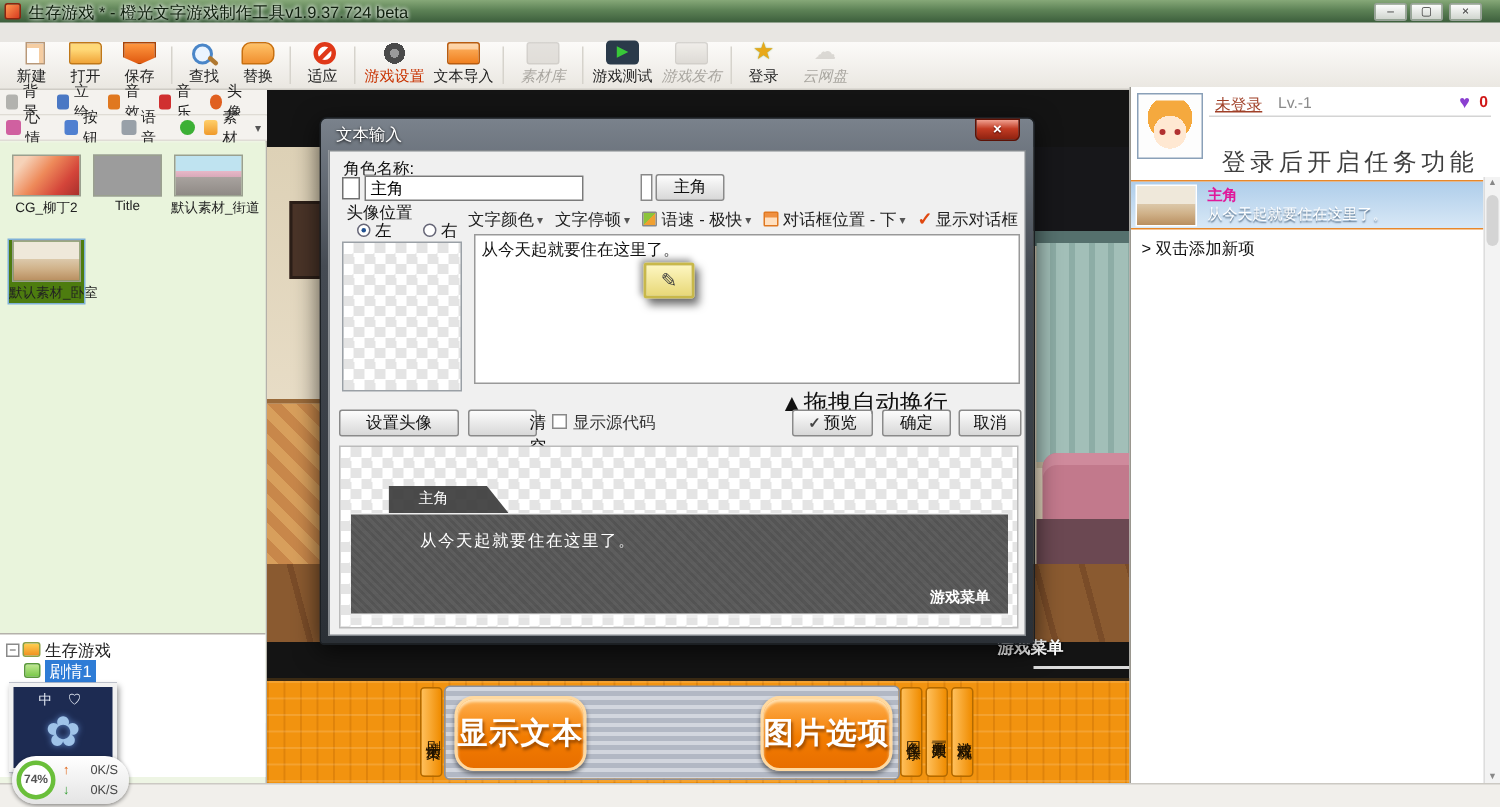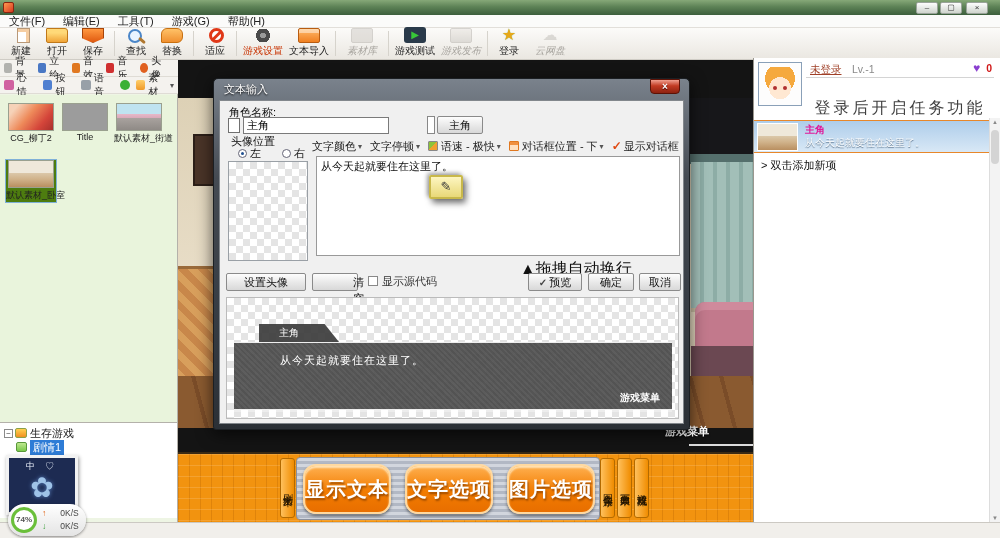--- a/index.html
+++ b/index.html
@@ -209,32 +209,26 @@
   .pvtext { position:absolute; left:46px; top:10px; color:#fff; font-size:11px; letter-spacing:1px; }
   .pvmenu { position:absolute; right:12px; bottom:4px; color:#fff; font-weight:bold; font-size:10px; }
 </style>
 </head>
 <body>
 
 <div class="app">
 
   <div class="titlebar">
     <div class="appico"></div>
+    <div class="ttext">生存游戏 * - 橙光文字游戏制作工具v1.9.37.724 beta</div>
     <div class="winbtn wb-min">–</div>
     <div class="winbtn wb-max">▢</div>
     <div class="winbtn wb-close">×</div>
   </div>
 
-  <div class="menubar">
-    <span class="menuitem">文件(F)</span>
-    <span class="menuitem">编辑(E)</span>
-    <span class="menuitem">工具(T)</span>
-    <span class="menuitem">游戏(G)</span>
-    <span class="menuitem">帮助(H)</span>
-  </div>
 
   <div class="toolbar">
     <div class="tbtn">
         <div class="ti ti-new"></div>
         <span class="tlabel">新建</span>
       </div>
     <div class="tbtn">
         <div class="ti ti-open"></div>
         <span class="tlabel">打开</span>
       </div>
@@ -378,21 +372,20 @@
       <div class="floor"></div>
       <div class="gmenu">游戏菜单</div>
       <div class="gmline"></div>
     </div>
   </div>
 
   <div class="bottombar">
     <div class="vtab vt-left">剧情文本</div>
     <div class="btnpanel">
       <div class="bigbtn bb1">显示文本</div>
-      <div class="bigbtn bb2">文字选项</div>
       <div class="bigbtn bb3">图片选项</div>
     </div>
     <div class="vtab vt-r1">图像音乐</div>
     <div class="vtab vt-r2">画面效果</div>
     <div class="vtab vt-r3">游戏流程</div>
   </div>
 
   <div class="rightpanel">
     <div class="avbox">
         <div class="chibi"></div>

